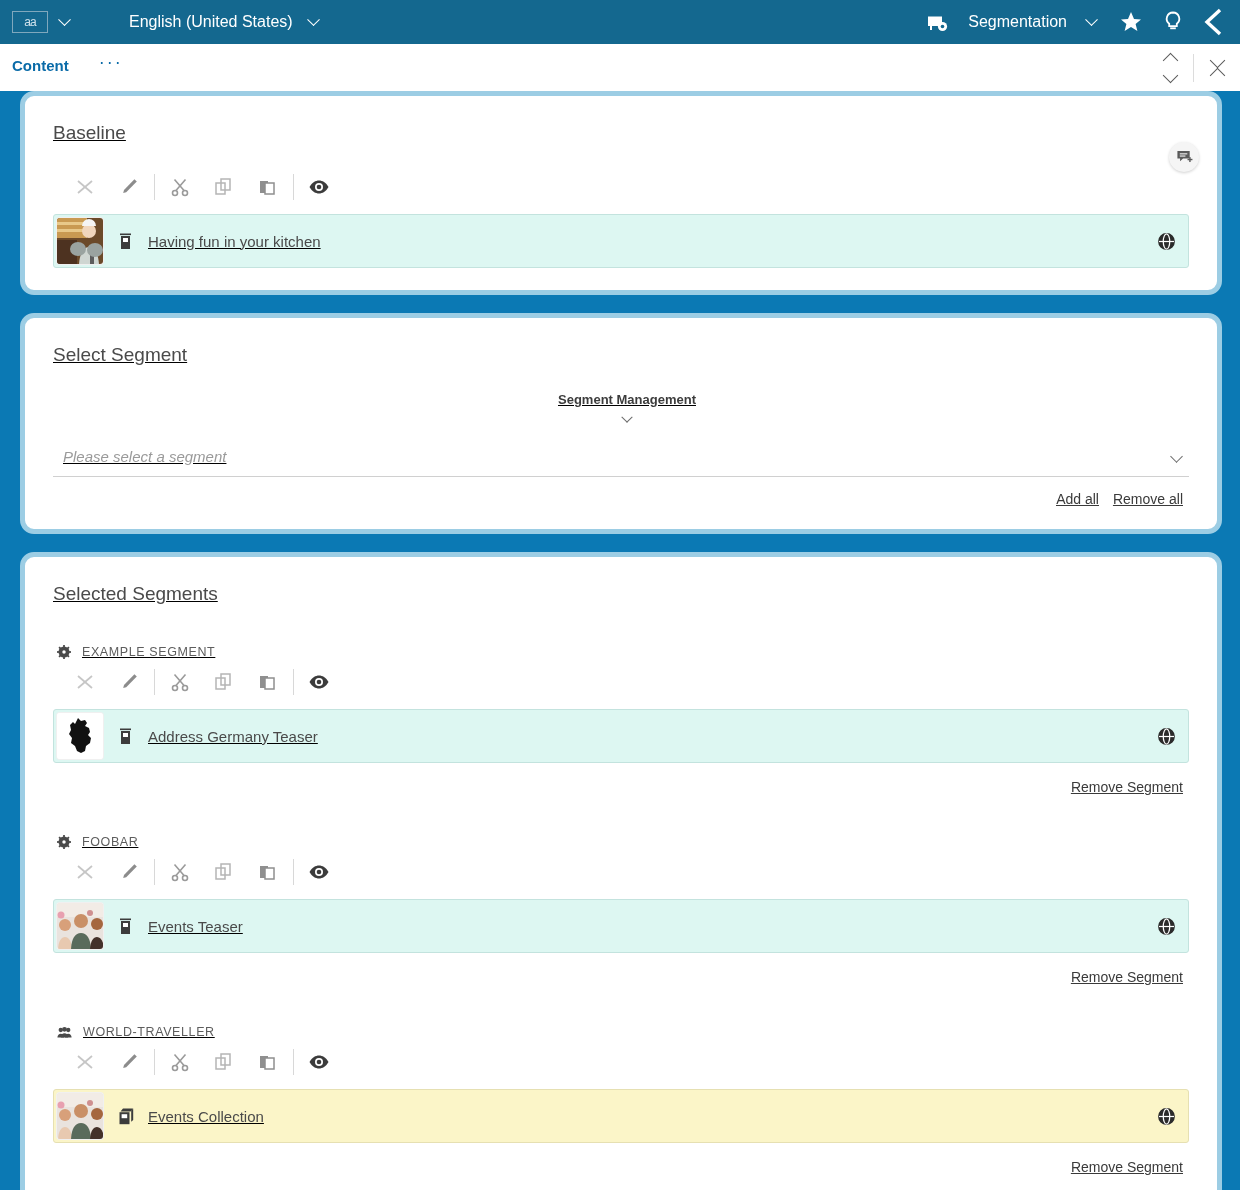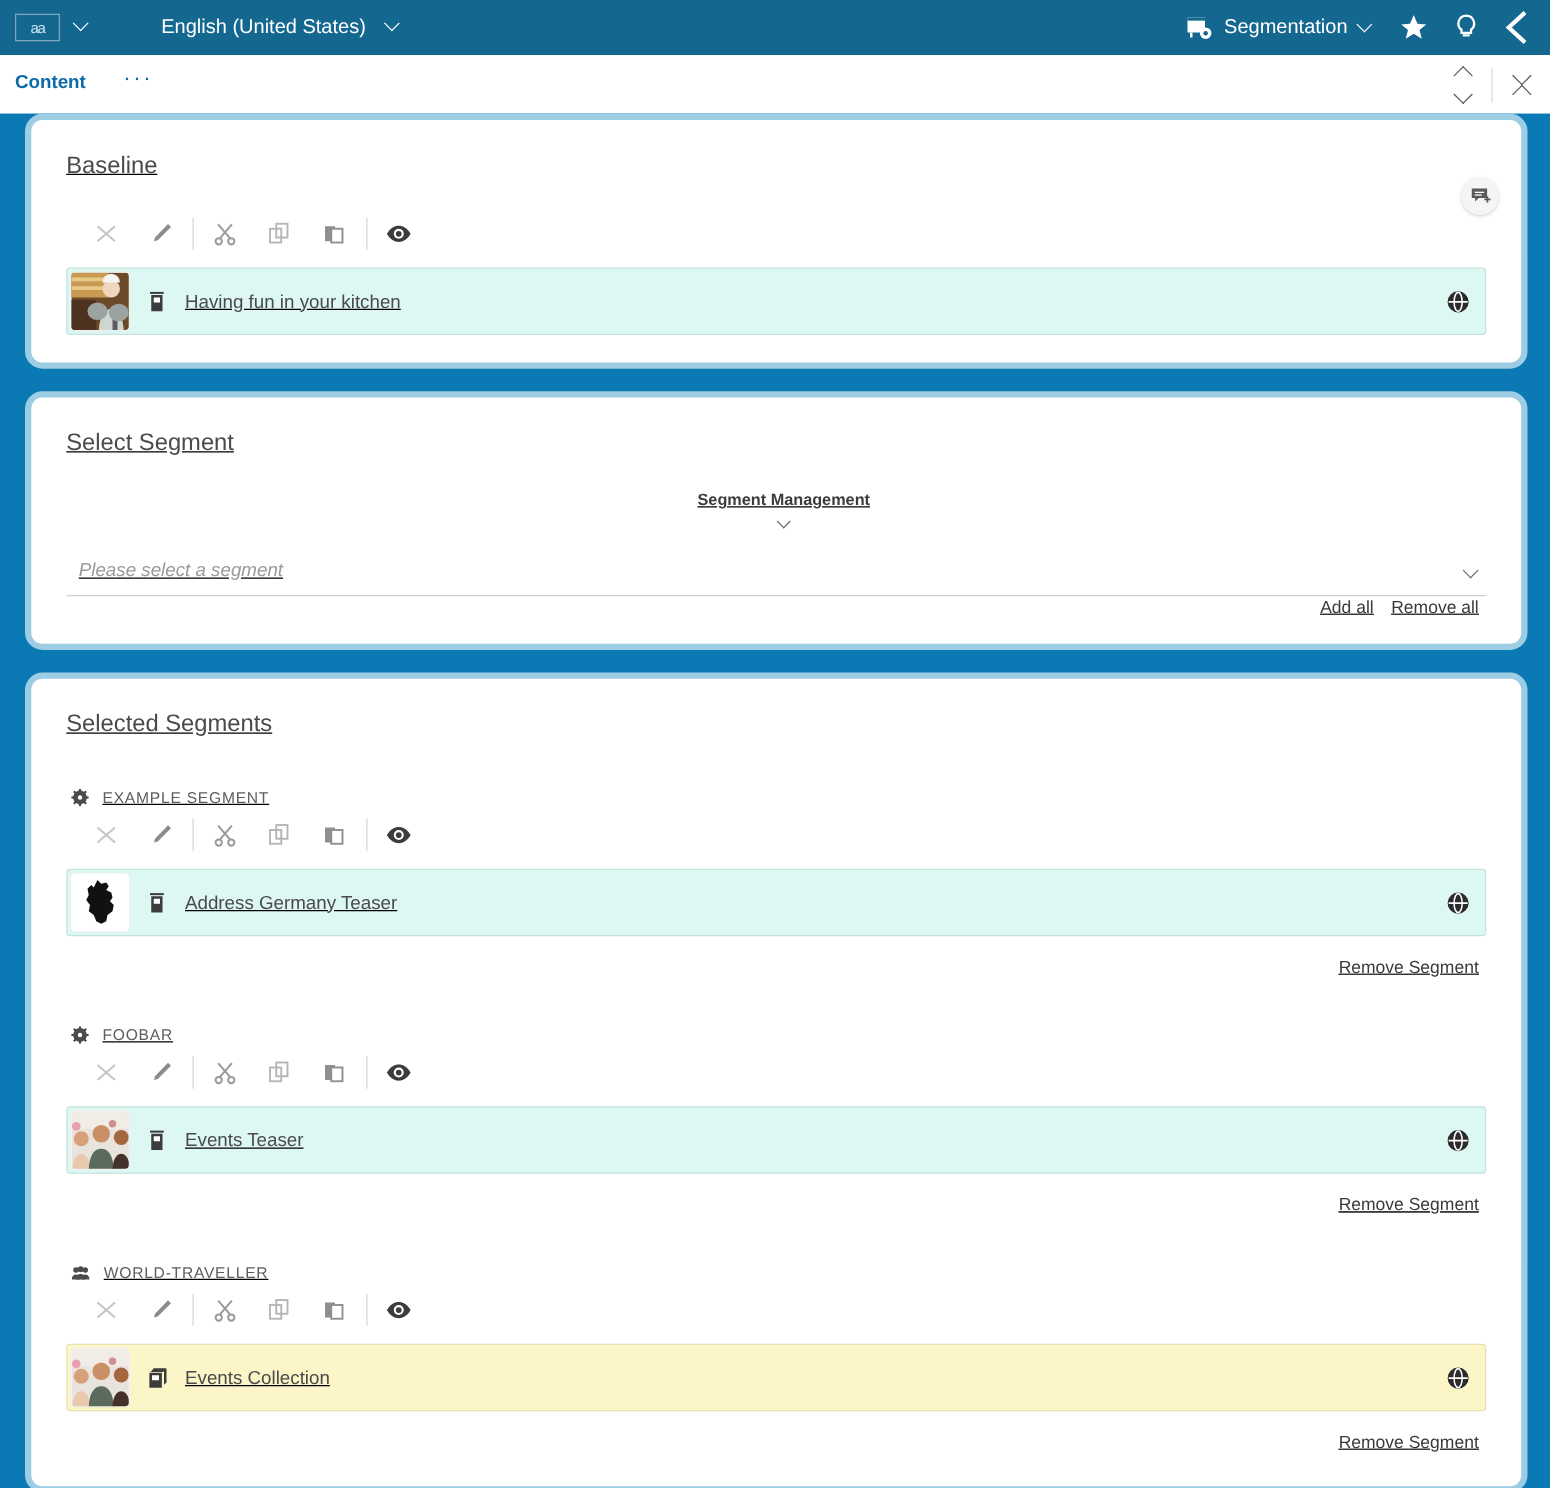--- a/index.html
+++ b/index.html
@@ -38,21 +38,21 @@
   .chev.small { width: 9px; height: 9px; border-width: 1.6px; }
   .lang-name {
     margin-left: 48px;
     font-size: 16px; color: #ffffff;
   }
   .topbar-right {
     margin-left: auto;
     display: flex; align-items: center; gap: 0px;
     padding-right: 4px;
   }
-  .seg-entry { display: flex; align-items: center; gap: 9px; margin-right: 14px; }
+  .seg-entry { display: flex; align-items: center; gap: 20px; margin-right: 14px; }
   .seg-label { font-size: 16px; }
   .icon-btn {
     width: 42px; height: 44px;
     display: flex; align-items: center; justify-content: center;
   }
 
   
   .tabstrip {
     position: absolute; left: 0; top: 44px;
     width: 1240px; height: 47px;
@@ -165,21 +165,21 @@
   .seg-select-ph { font-size: 15px; color: #9a9a9a; font-style: italic; }
   .seg-select-caret {
     position: absolute; right: 8px; top: 10px;
     width: 9px; height: 9px;
     border-right: 1.5px solid #6b6b6b;
     border-bottom: 1.5px solid #6b6b6b;
     transform: rotate(45deg);
   }
   .link-row {
     display: flex; justify-content: flex-end; gap: 14px;
-    padding-right: 6px;
+    margin-top: 14px; padding-right: 6px;
   }
   .ulink {
     font-size: 14px; color: #3a3a3a;
     text-decoration: underline; cursor: pointer;
   }
 
   
   .seg-block { margin-bottom: 6px; }
   .seg-head {
     display: flex; align-items: center; gap: 11px;

